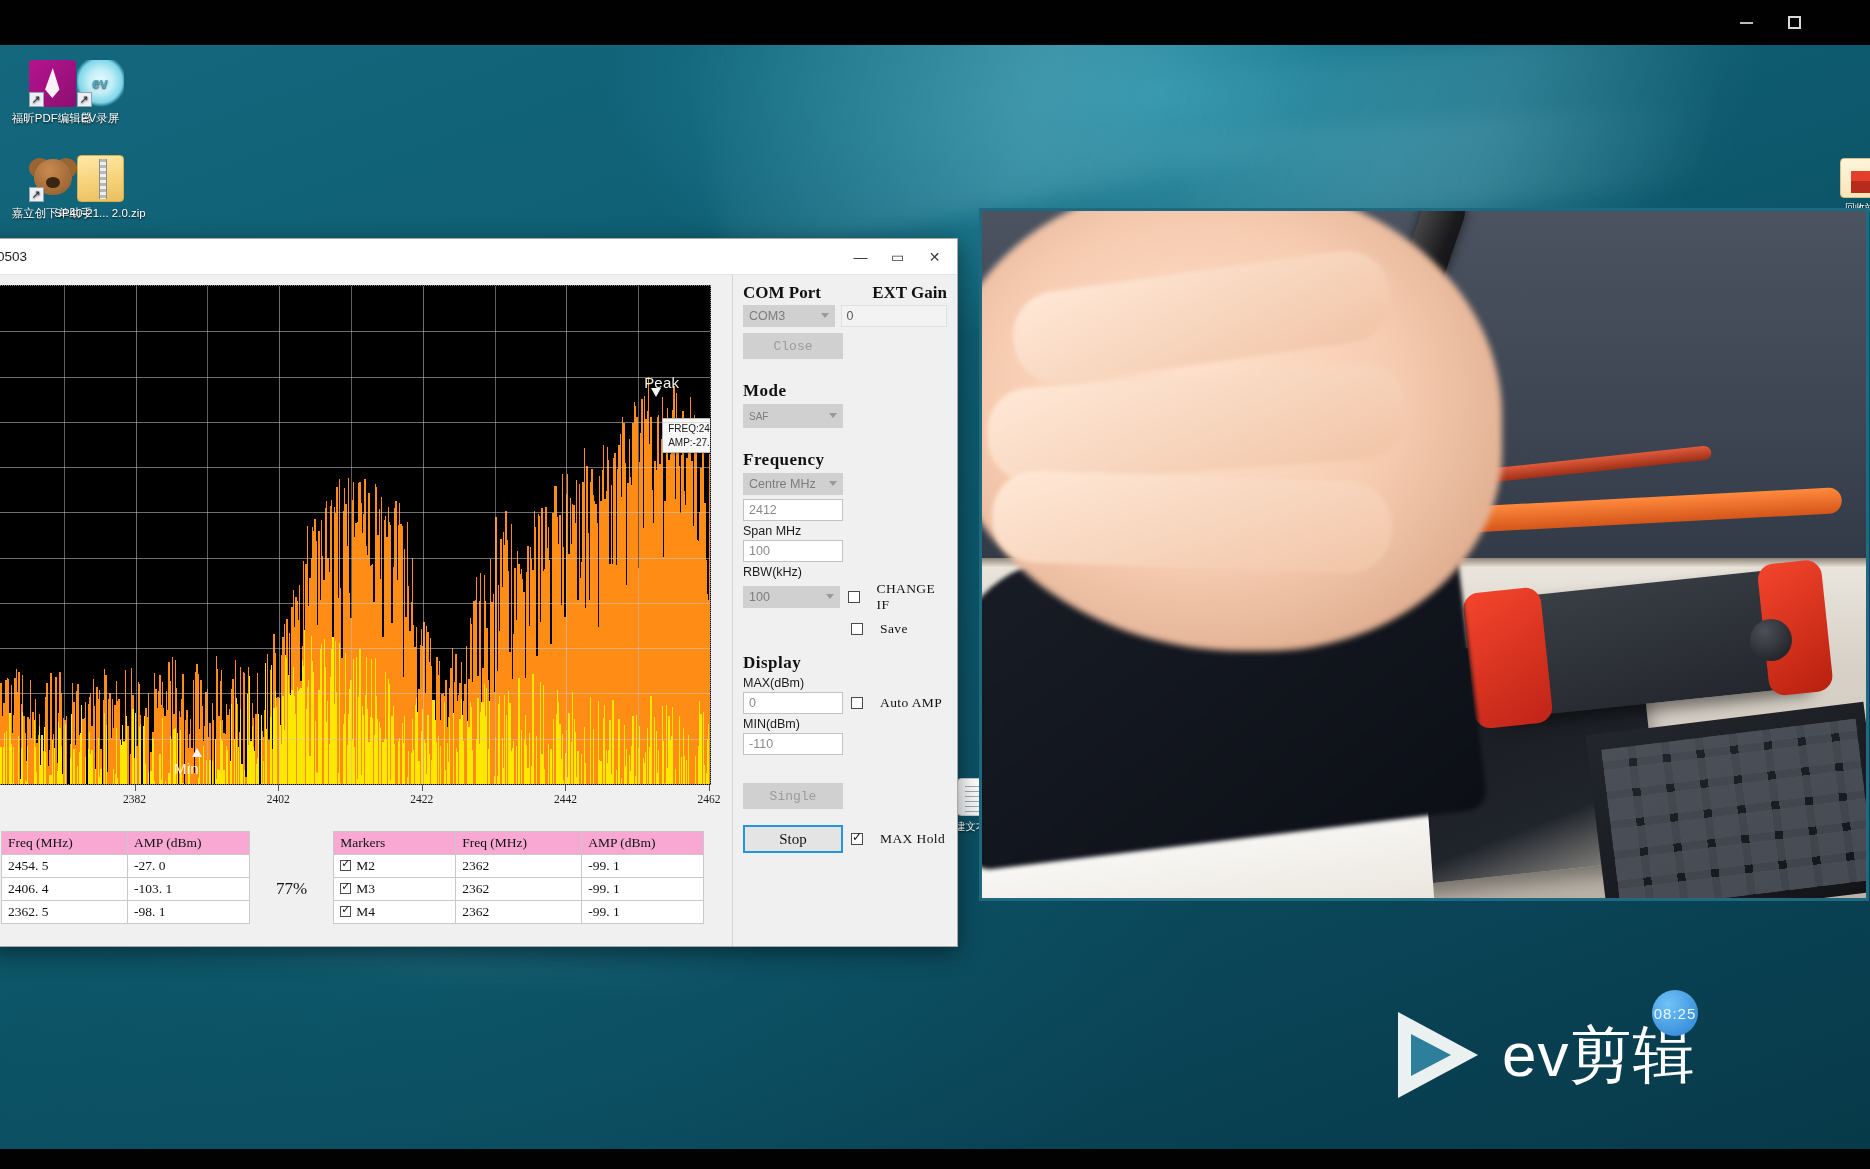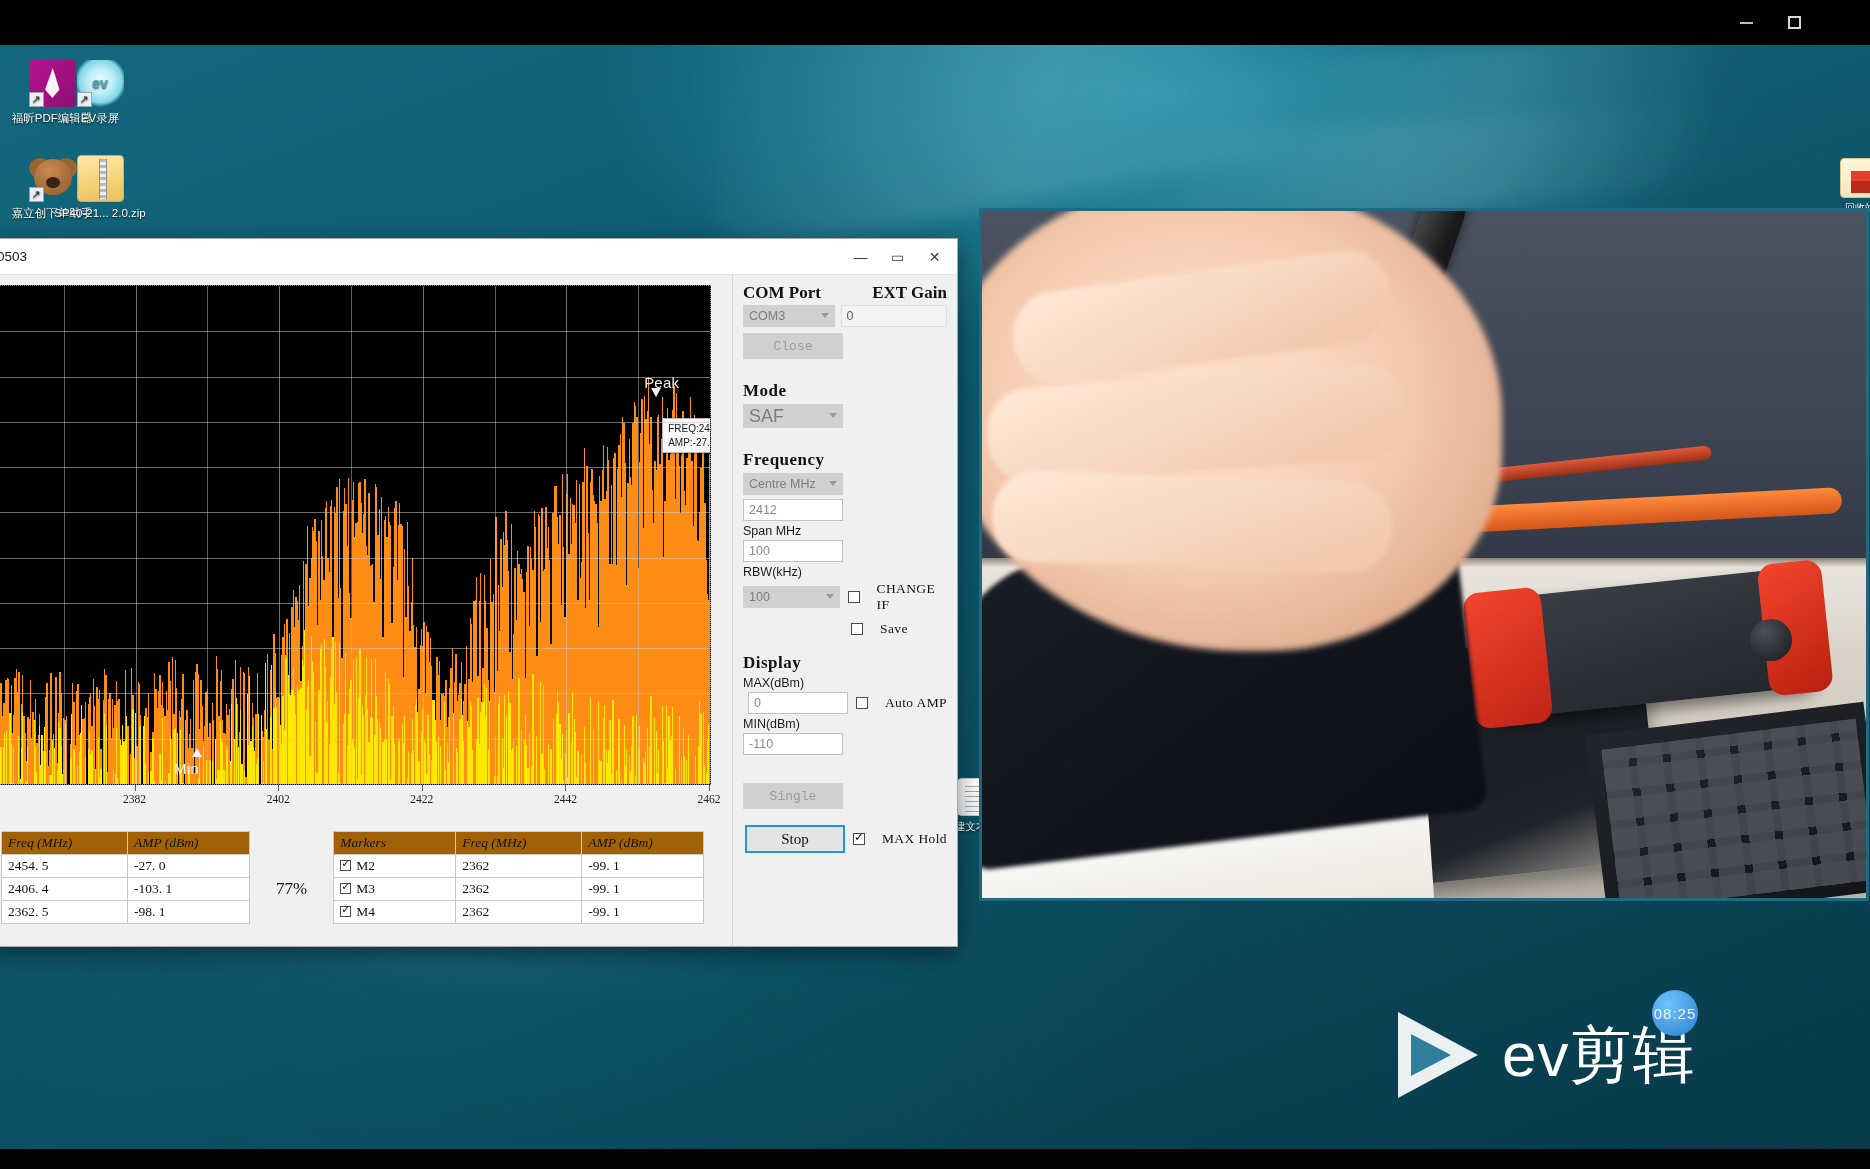--- a/index.html
+++ b/index.html
@@ -291,40 +291,40 @@
     border-collapse: collapse;
     font-family: "Liberation Serif", serif;
     font-size: 13.5px; color:#111;
     background:#fff;
   }
   table.dt th, table.dt td {
     border: 1px solid #c9c9c9;
     padding: 2px 6px; text-align: left; font-weight: normal;
     height: 23px;
   }
-  table.dt thead th { background:#a16207;font-style:italic; }
+  table.dt thead th { background:#f9a8d4; }
   .col-f { width: 126px; }
   .col-a { width: 122px; }
   .col-m { width: 122px; }
   .pct {
     font-family: "Liberation Serif", serif;
     font-size: 17px; color:#111; padding: 0 26px; align-self:center;
     margin-top: 22px;
   }
   .mk-cb { display:inline-block; width:11px; height:11px; border:1px solid #4d4d4d;
     position:relative; vertical-align:-1px; margin-right:5px; background:#fff; }
   .mk-cb::after { content:"✓"; position:absolute; left:0px; top:-4px; font-size:11px; color:#111; }
 
   
   .grp-title {
     font-family: "Liberation Serif", serif;
     font-size: 17px; font-weight: bold; color:#111; margin: 2px 0 3px;
     letter-spacing: .5px;
   }
-  .row { display:flex; align-items:flex-start;justify-content:flex-end; }
+  .row { display:flex; align-items:flex-start; }
   .lbl {
     font-size: 12.5px; color:#1b1b1b; margin: 3px 0 2px;
     font-family: "Liberation Sans", sans-serif;
   }
   .lbl-serif {
     font-family: "Liberation Serif", serif;
     font-size: 17px; font-weight: bold; color:#111;
   }
   .combo {
     width: 100px; height: 22px; background:#d0d0d0; border: 1px solid #d0d0d0;
@@ -599,21 +599,21 @@
             <span class="chev"></span>
           </div>
           <div class="field gain">
             <span>0</span>
           </div>
         </div>
 
         <div class="btn" style="margin-top:6px;">Close</div>
 
         <div class="grp-title" style="margin-top:22px;">Mode</div>
-        <div class="combo" style="height:24px;font-size:18px;">
+        <div class="combo" style="height:24px;font-size:10px;">
           <span>SAF</span>
           <span class="chev"></span>
         </div>
 
         <div class="grp-title" style="margin-top:22px;">Frequency</div>
         <div class="combo">
           <span>Centre MHz</span>
           <span class="chev"></span>
         </div>
         <div class="field" style="margin-top:4px;">

